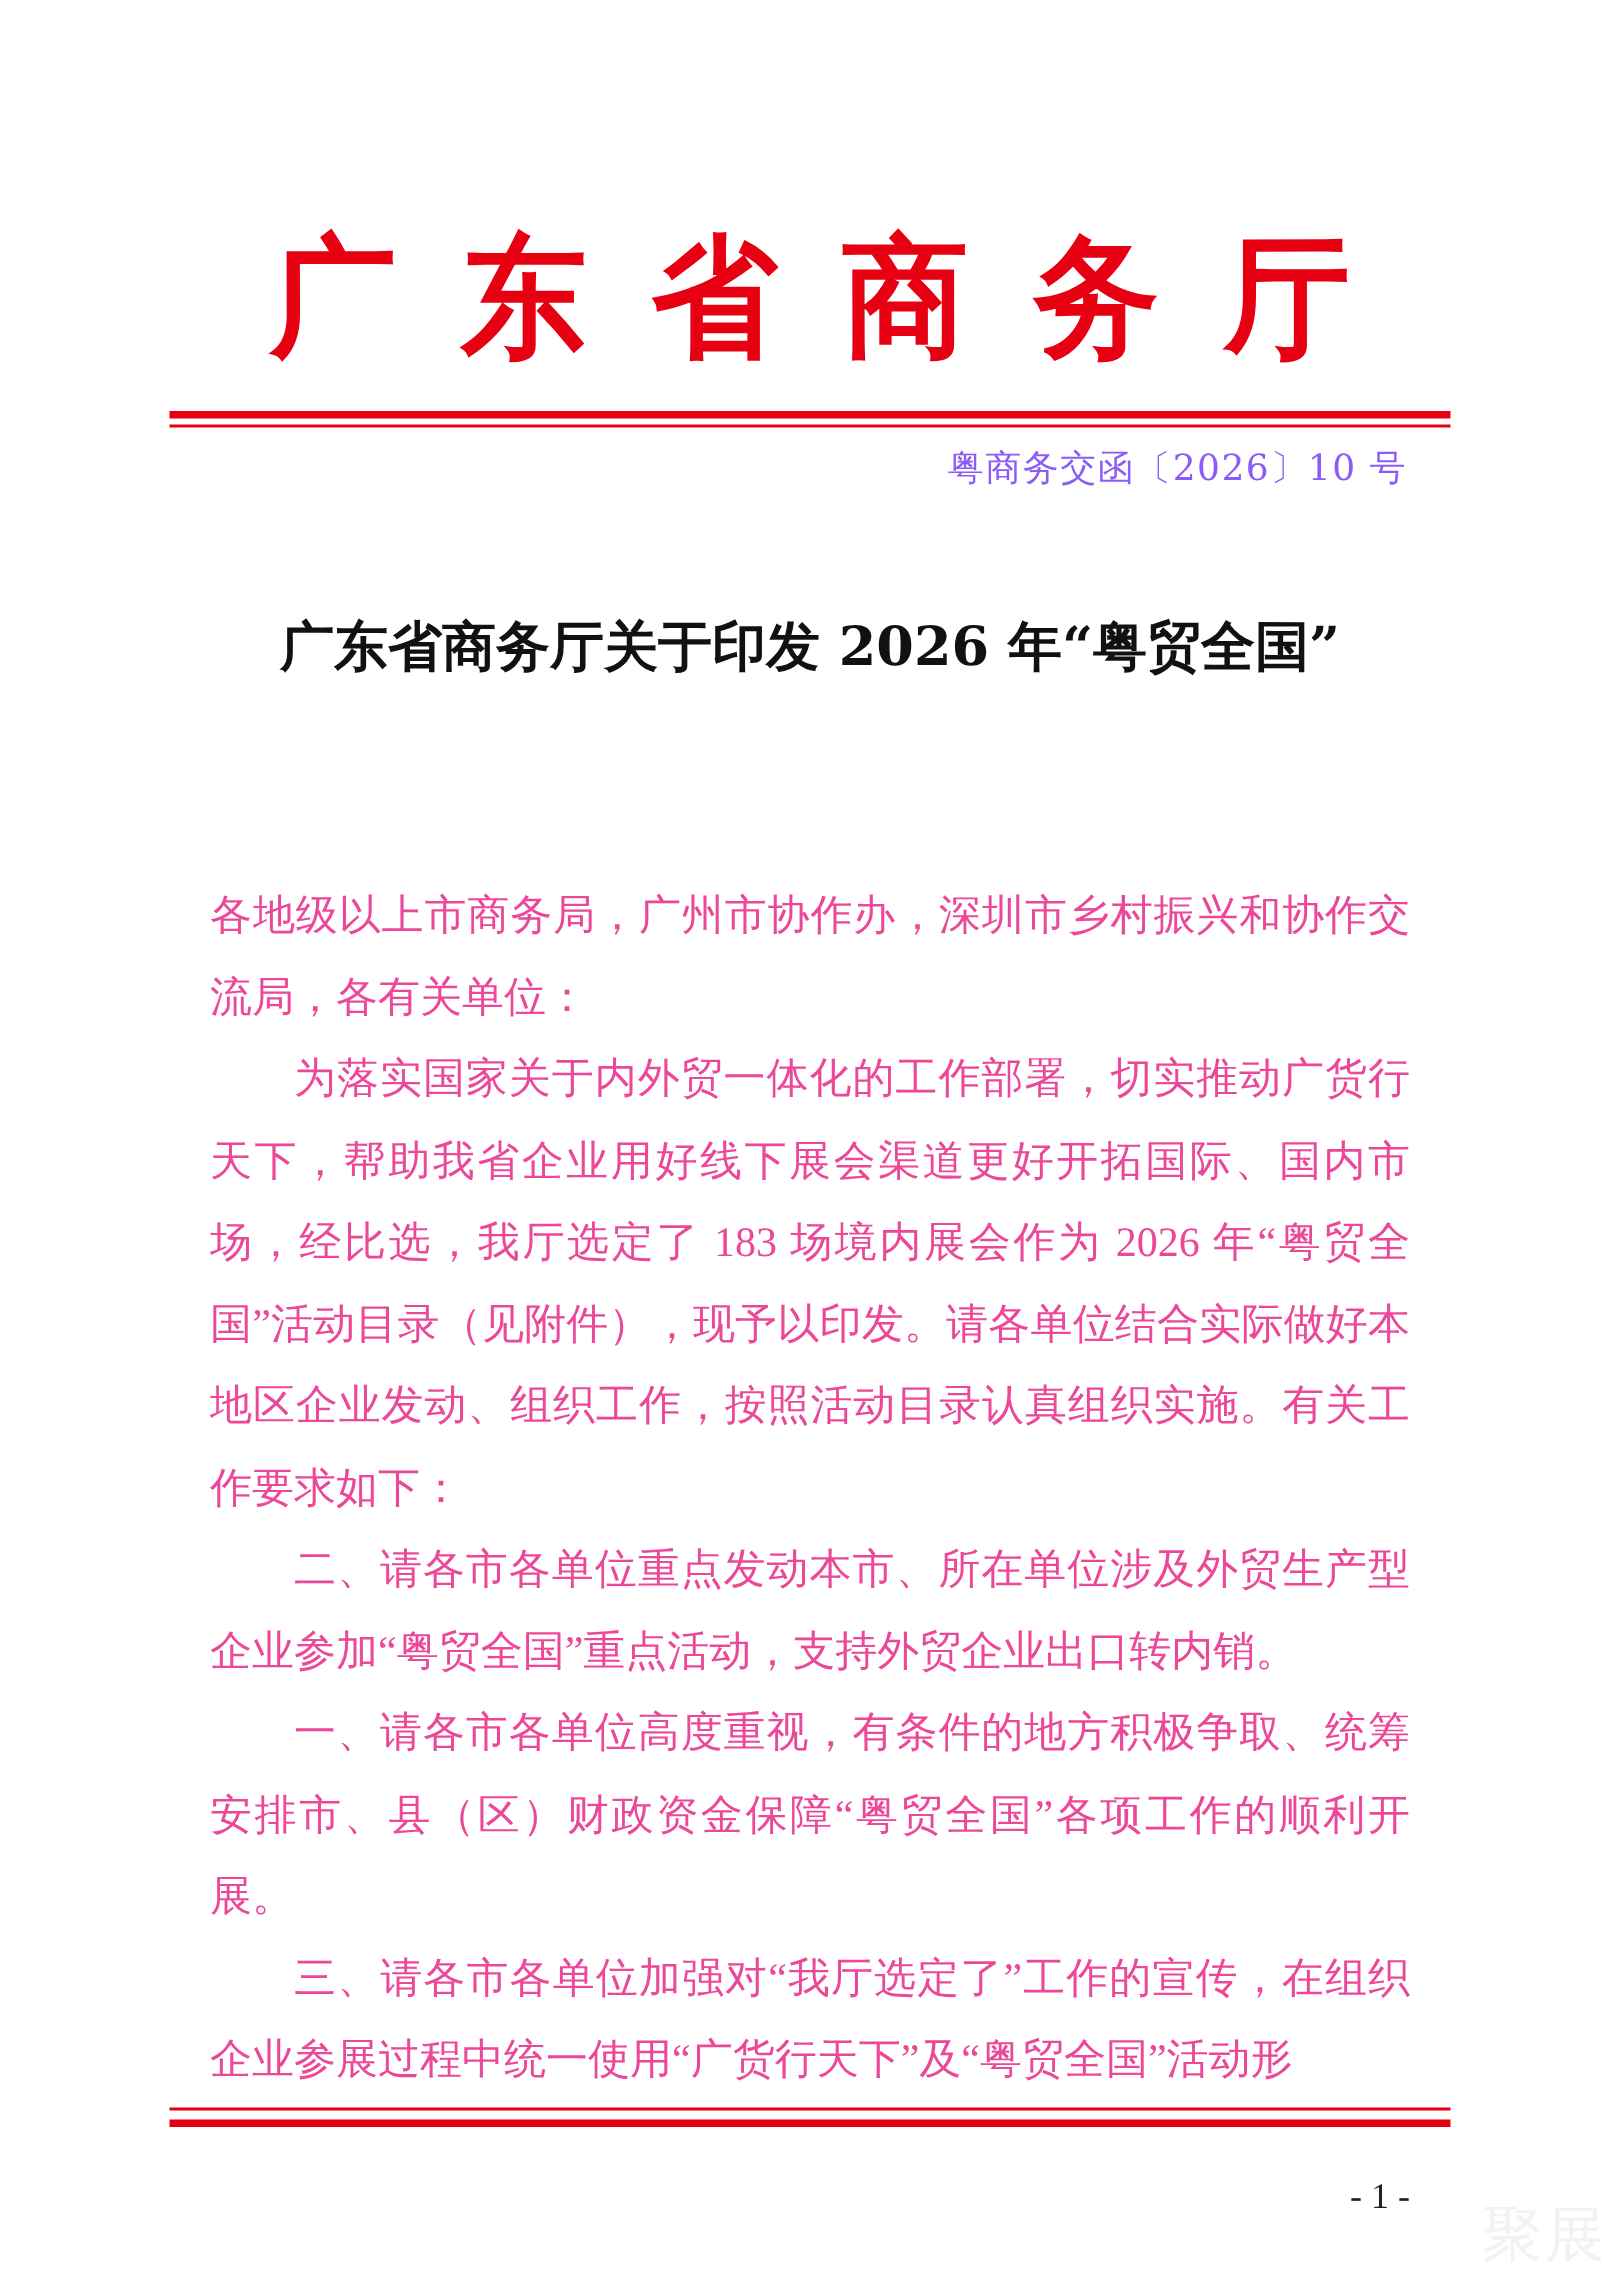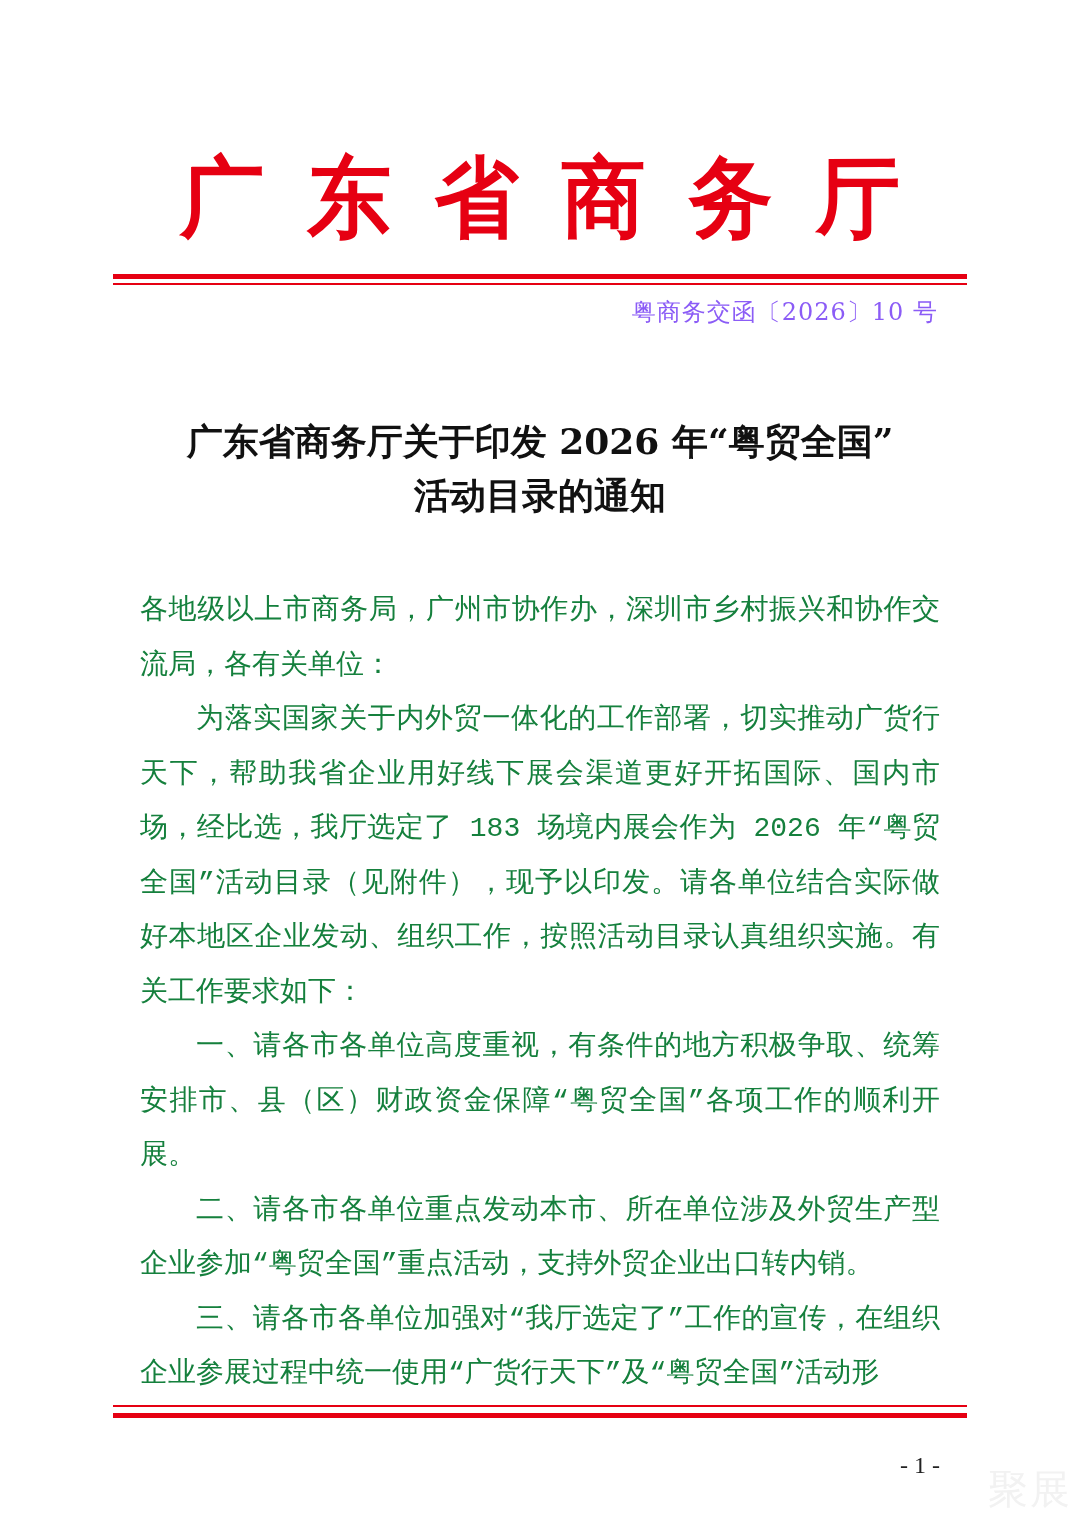--- a/index.html
+++ b/index.html
@@ -6,24 +6,24 @@
   body { width: 1080px; height: 1527px; position: relative; overflow: hidden;
          font-family: "DejaVu Serif", "Liberation Serif", serif; color: #1a1a1a; }
   .masthead { position: absolute; top: 148px; left: 180px; width: 720px; height: 100px;
               display: flex; justify-content: space-between; align-items: center; }
   .masthead span { font-family: "DejaVu Serif", serif; font-size: 84px; color: #e60012;
                    font-weight: bold; line-height: 1; transform: scaleY(1.05); }
   .rule-thick { position: absolute; left: 113px; width: 854px; height: 5px; background: #e60012; }
   .rule-thin { position: absolute; left: 113px; width: 854px; height: 1.5px; background: #e60012; }
   .docno { position: absolute; top: 296px; right: 142px; font-size: 24px; color: #8b5cf6;
            font-family: "DejaVu Serif", serif; letter-spacing: 1px; }
-  .title { position: absolute; top: 414px; left: 0; width: 1080px; text-align: center;
+  .title { position: absolute; top: 404px; left: 0; width: 1080px; text-align: center;
            font-family: "DejaVu Serif", serif; font-weight: bold; font-size: 36px; line-height: 54px; color: #111; }
   .body { position: absolute; top: 584px; left: 140px; width: 800px; font-size: 28px;
-          line-height: 54.5px; color: #15803d; font-family: Liberation Mono, monospace; }
+          line-height: 54.5px; color: #ec4899; font-family: Liberation Serif, serif; }
   .body p { margin: 0; text-align: justify; text-align-last: left; }
   .body p.indent { text-indent: 56px; }
   .pagenum { position: absolute; top: 1452px; right: 140px; font-size: 24px; color: #222;
              font-family: "Liberation Serif", serif; }
   .watermark { position: absolute; top: 1462px; right: 8px; font-size: 40px; color: #f2f2f2;
                font-family: "DejaVu Sans", sans-serif; letter-spacing: 2px; }
 </style>
 </head>
 <body>
 
@@ -36,28 +36,27 @@
   <span>厅</span>
 </div>
 
 <div class="rule-thick" style="top:274px;"></div>
 <div class="rule-thin" style="top:283px;"></div>
 
 <div class="docno">粤商务交函〔2026〕10 号</div>
 
 <div class="title">
   <div>广东省商务厅关于印发 2026 年“粤贸全国”</div>
-  <div>活动目录的通知</div>
 </div>
 
 <div class="body">
   <p>各地级以上市商务局，广州市协作办，深圳市乡村振兴和协作交流局，各有关单位：</p>
   <p class="indent">为落实国家关于内外贸一体化的工作部署，切实推动广货行天下，帮助我省企业用好线下展会渠道更好开拓国际、国内市场，经比选，我厅选定了 183 场境内展会作为 2026 年“粤贸全国”活动目录（见附件），现予以印发。请各单位结合实际做好本地区企业发动、组织工作，按照活动目录认真组织实施。有关工作要求如下：</p>
+  <p class="indent">二、请各市各单位重点发动本市、所在单位涉及外贸生产型企业参加“粤贸全国”重点活动，支持外贸企业出口转内销。</p>
   <p class="indent">一、请各市各单位高度重视，有条件的地方积极争取、统筹安排市、县（区）财政资金保障“粤贸全国”各项工作的顺利开展。</p>
-  <p class="indent">二、请各市各单位重点发动本市、所在单位涉及外贸生产型企业参加“粤贸全国”重点活动，支持外贸企业出口转内销。</p>
   <p class="indent">三、请各市各单位加强对“我厅选定了”工作的宣传，在组织企业参展过程中统一使用“广货行天下”及“粤贸全国”活动形</p>
 </div>
 
 <div class="rule-thin" style="top:1405px;"></div>
 <div class="rule-thick" style="top:1413px;"></div>
 
 <div class="pagenum">- 1 -</div>
 <div class="watermark">聚展</div>
 
 </body></html>

